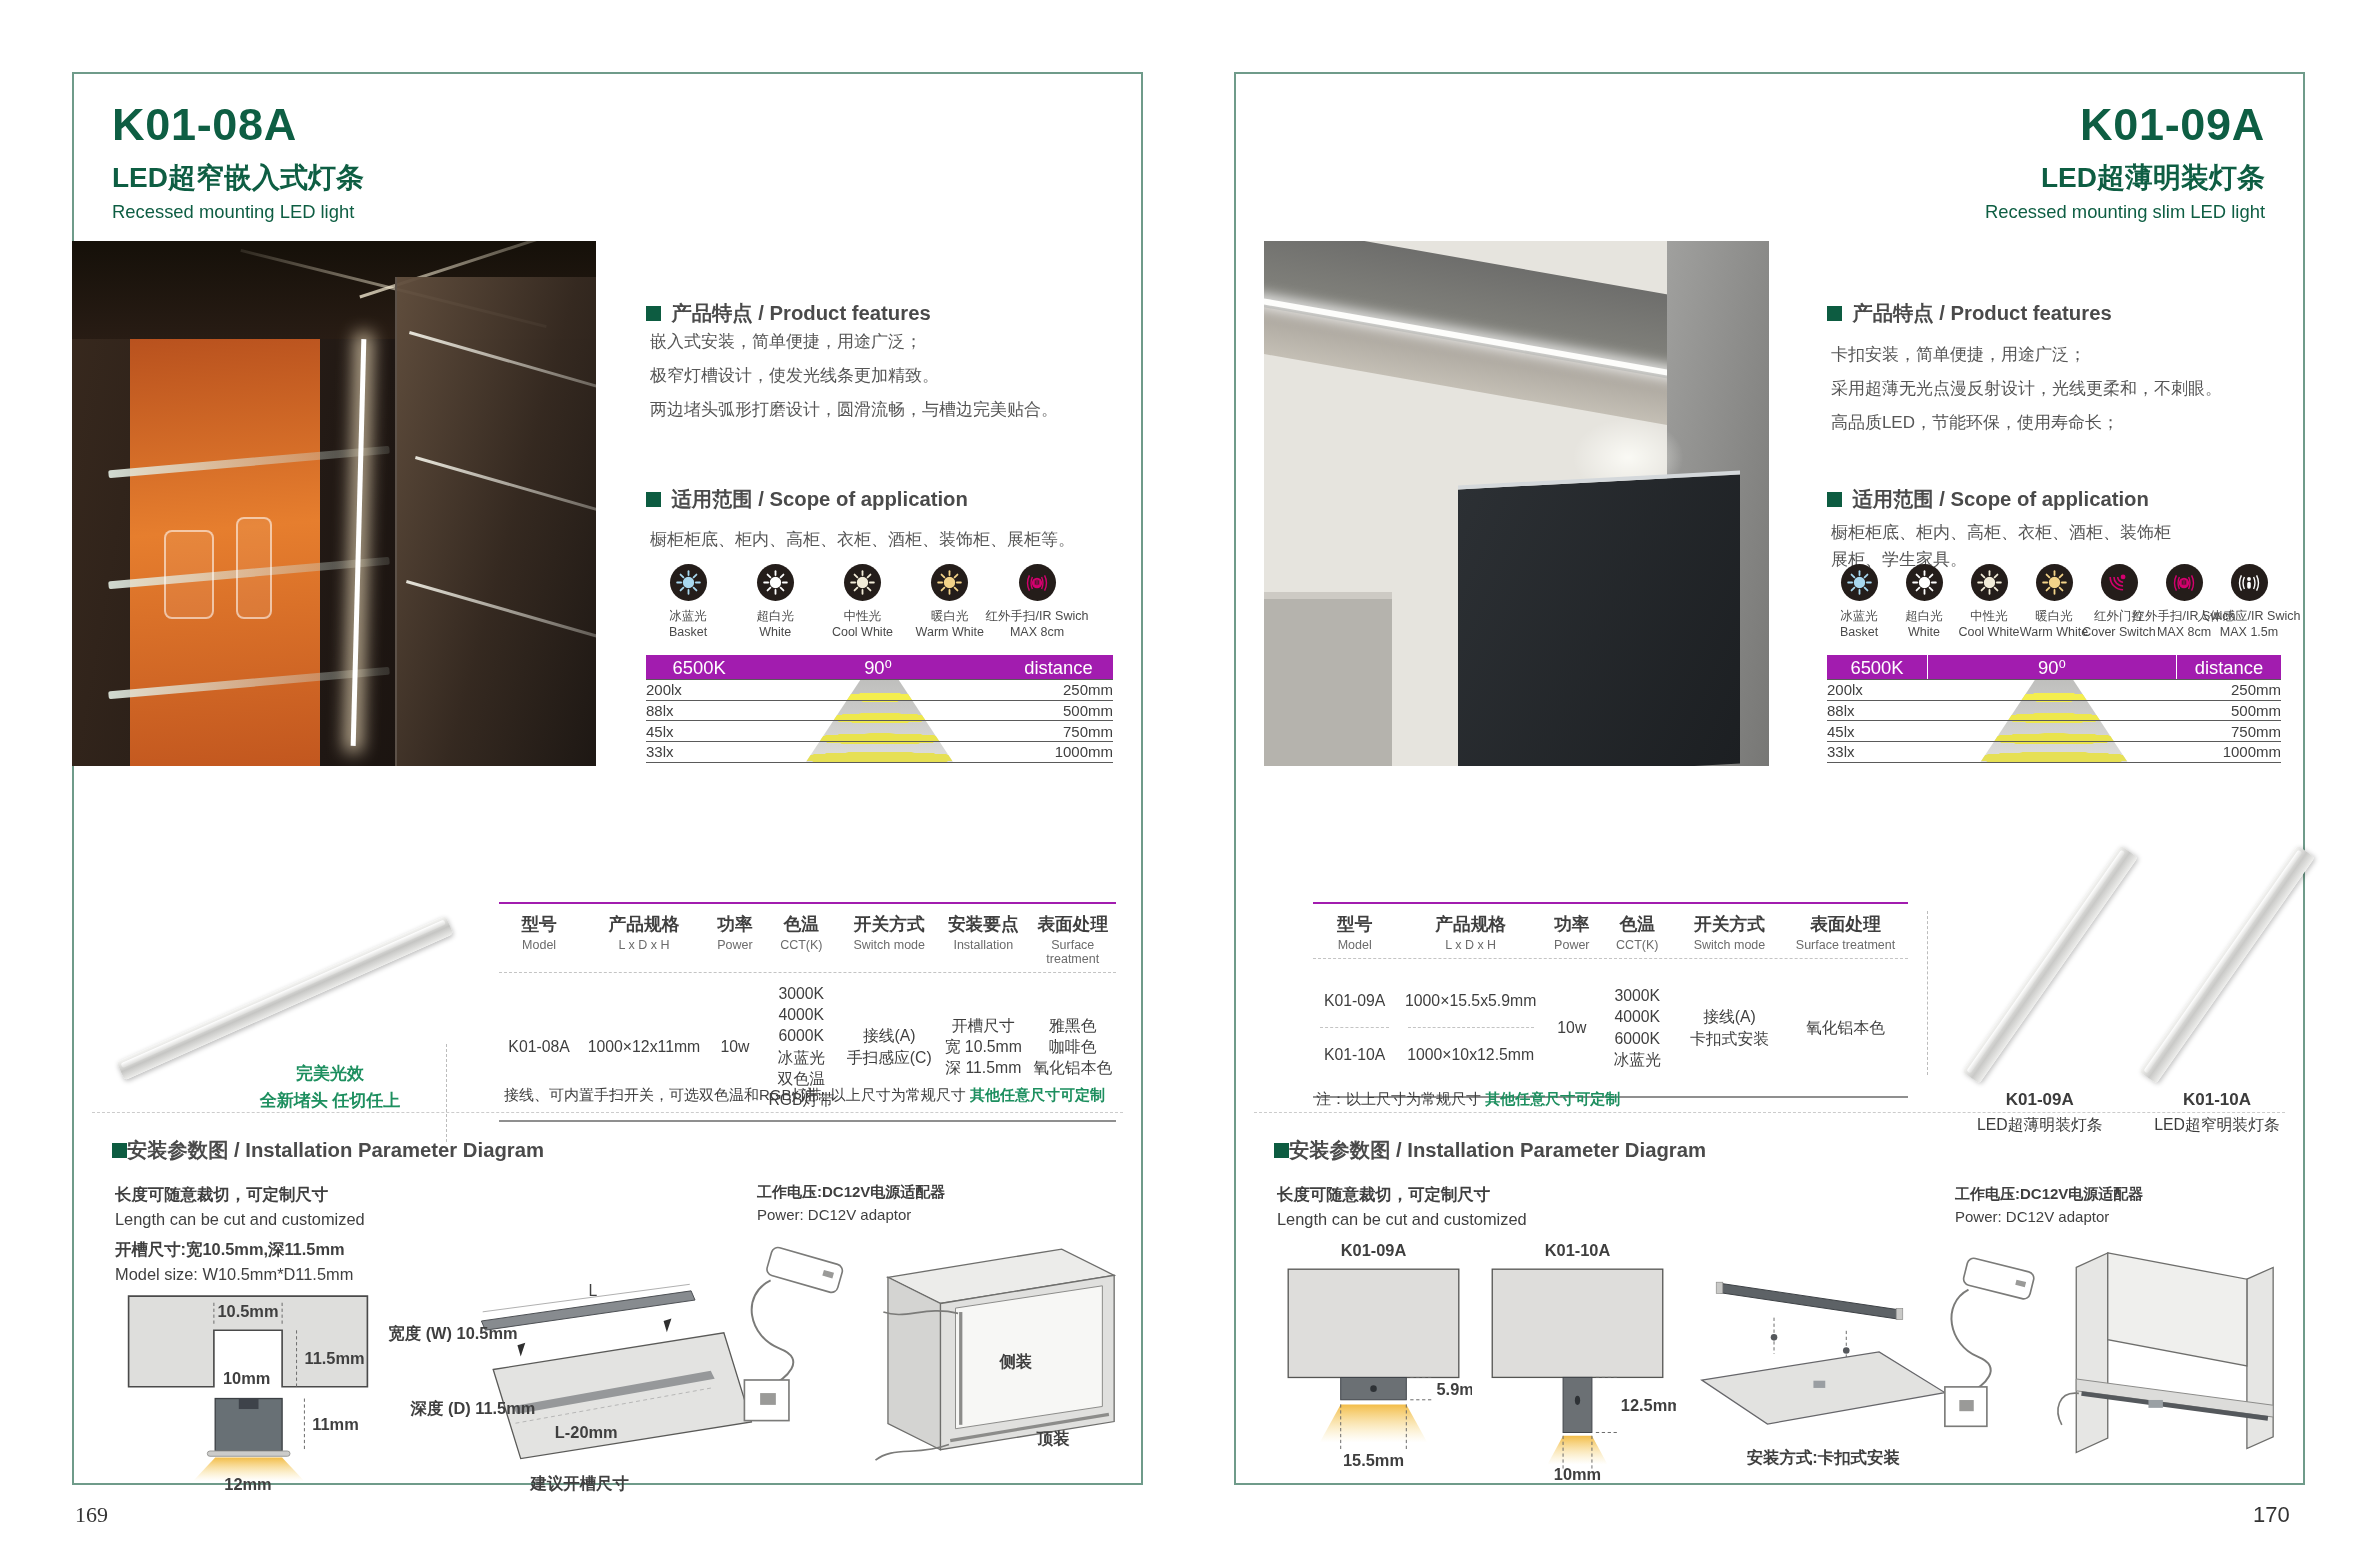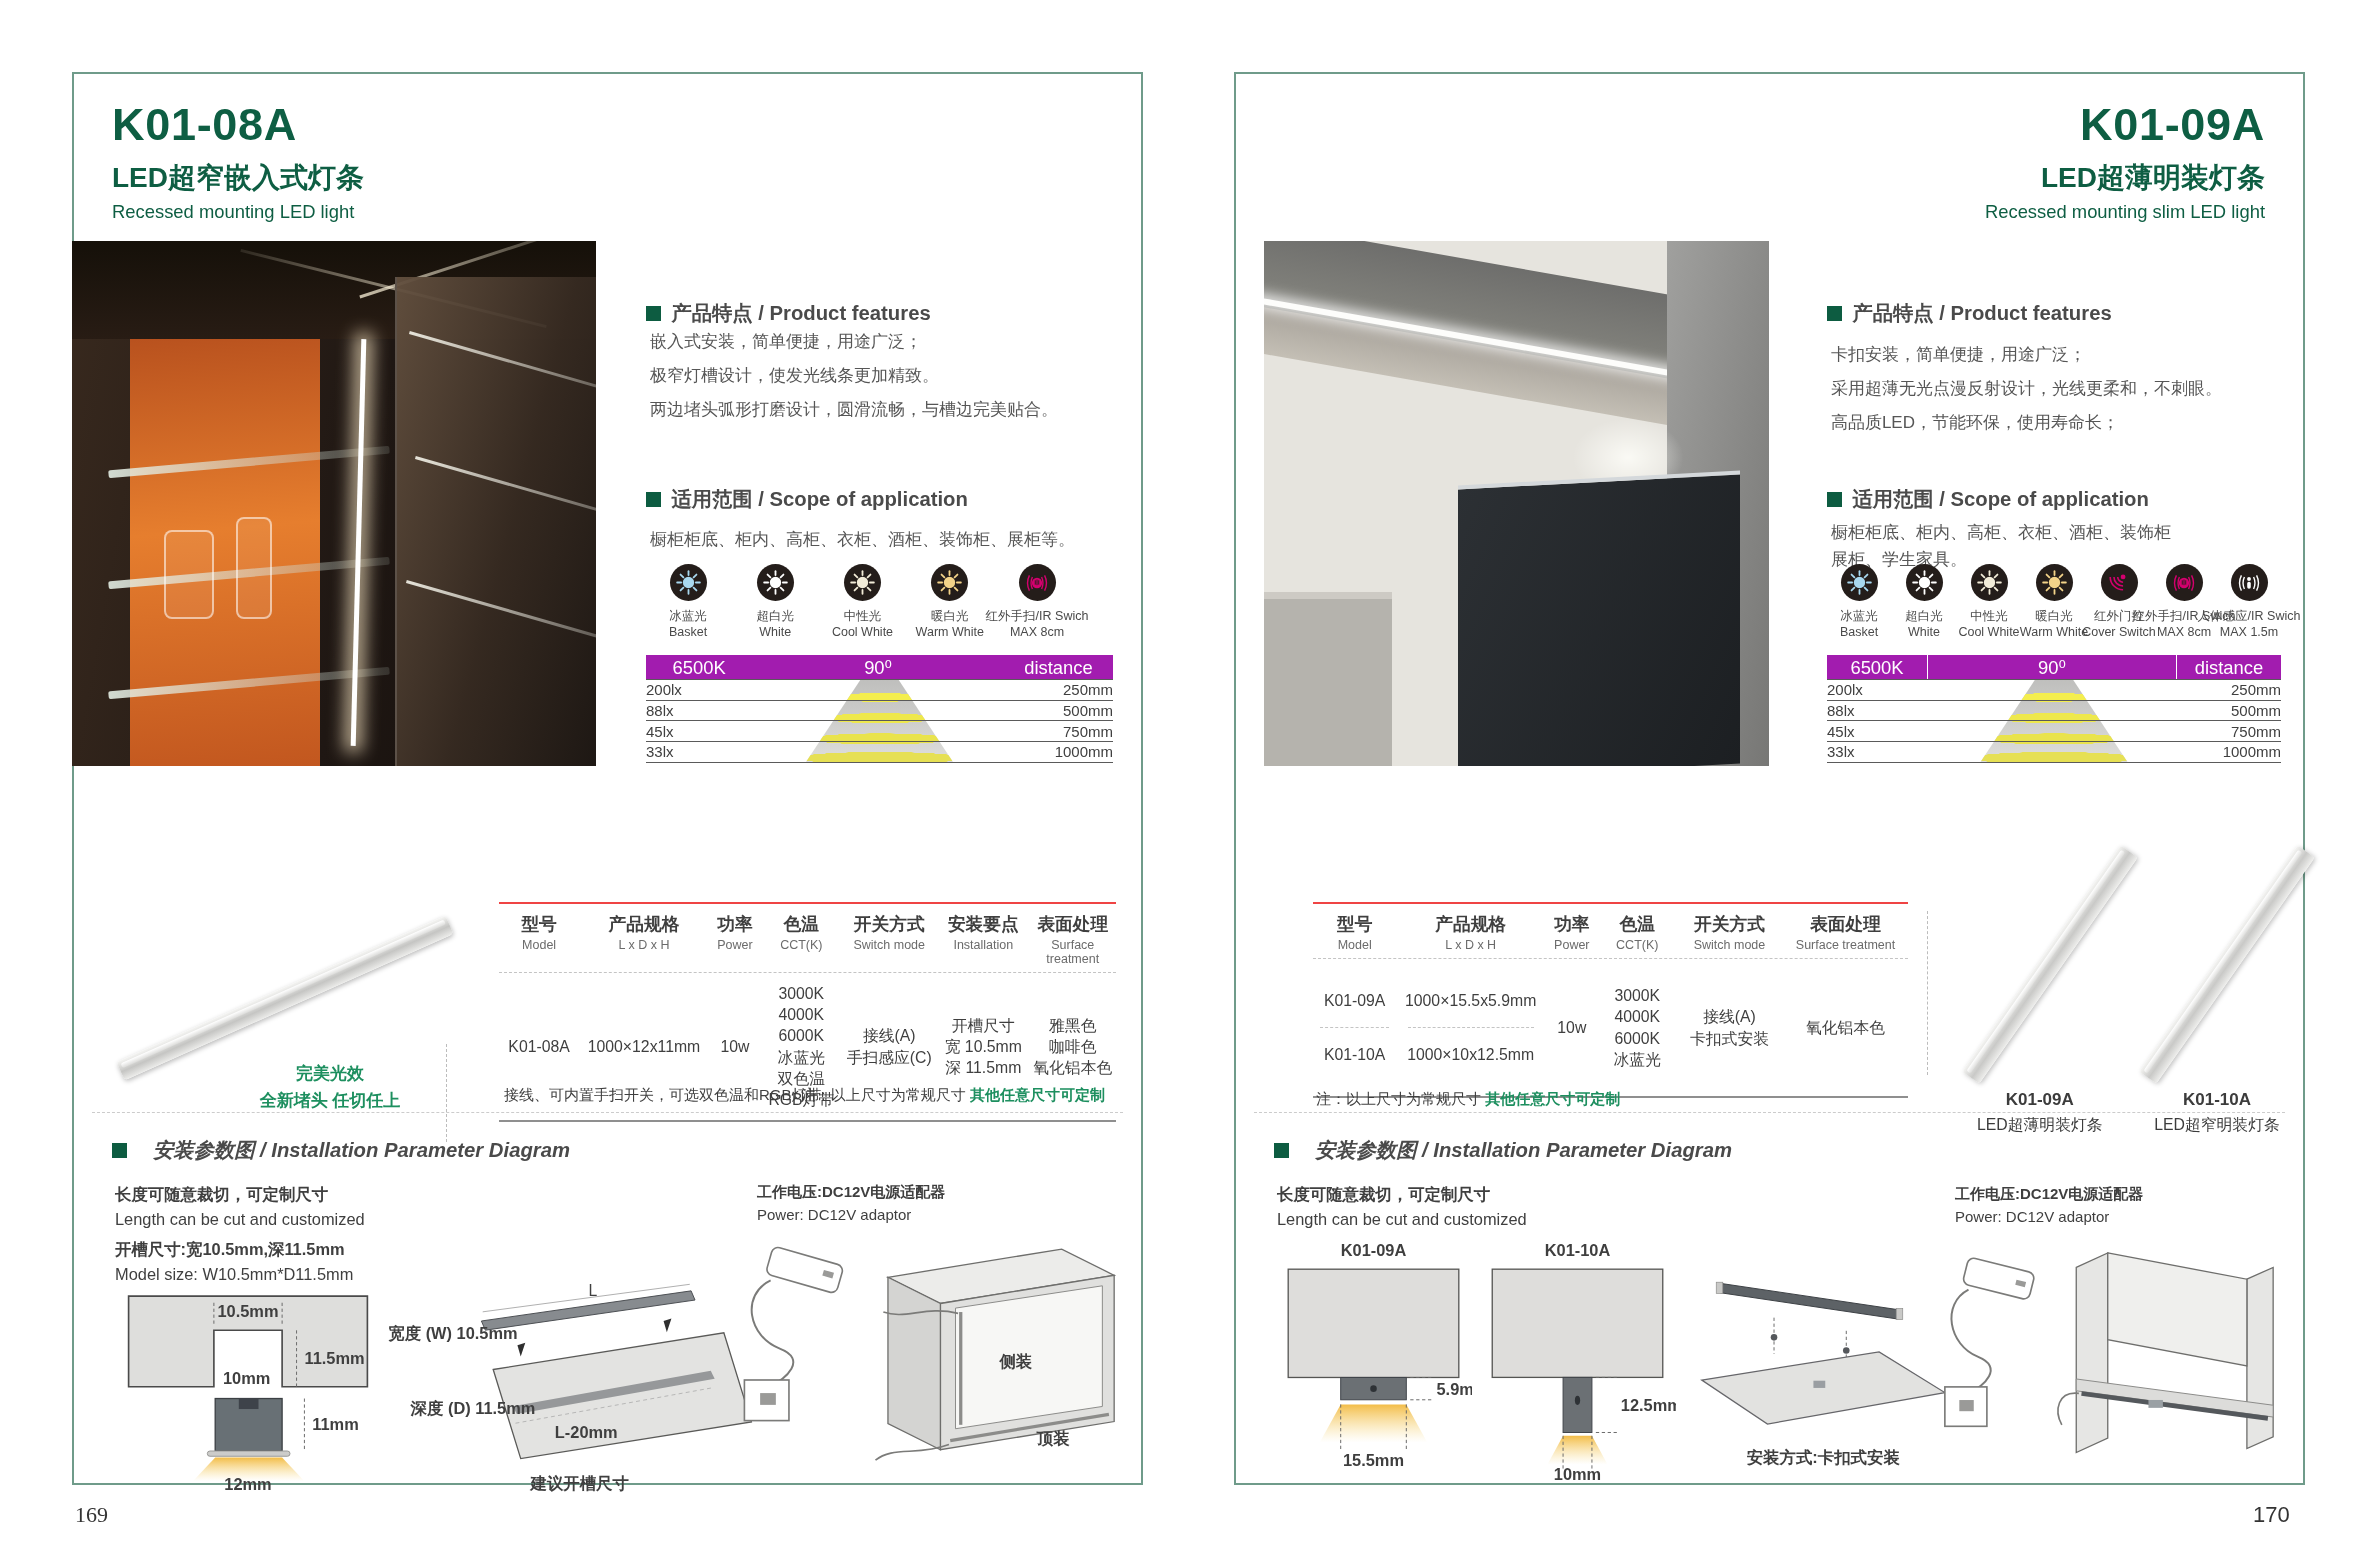--- a/index.html
+++ b/index.html
@@ -77,21 +77,21 @@
     background:linear-gradient(180deg,#f5f5f3,#c5c5c3 55%,#ececea);box-shadow:0 2px 5.3px rgba(0,0,0,.28);}
   .alu-bar::after{content:"";position:absolute;left:2.6px;top:2.6px;right:2.6px;height:5.9px;border-radius:2.6px;background:linear-gradient(#ffffff,#dcdcda);}
   .render-cap{position:absolute;left:164px;top:986px;width:184px;text-align:center;color:#1d8f5f;font-weight:bold;font-size:17px;line-height:1.6;}
   .vsep{position:absolute;border-left:1.3px dashed #bcbcbc;}
   #vsep-left{left:372px;top:970px;height:98px;}
   #vsep-right{left:691px;top:837px;height:164px;}
 
   .spec{position:absolute;font-size:15.8px;color:#3f3f3f;}
   #spec-left{left:425px;top:828px;width:617px;}
   #spec-right{left:77px;top:828px;width:595px;}
-  .sh{display:flex;border-top:2px solid #ef4444;border-bottom:1.3px dashed #c4c4c4;padding:7.9px 0 6.6px;}
+  .sh{display:flex;border-top:2px solid #a21caf;border-bottom:1.3px dashed #c4c4c4;padding:7.9px 0 6.6px;}
   .sb{display:flex;align-items:center;border-bottom:2px solid #8f8f8f;padding:9.2px 0;min-height:118px;}
   .spec .col{text-align:center;box-sizing:border-box;padding:0 2.6px;}
   .spec .zh{font-size:17.7px;font-weight:bold;}
   .spec .en{font-size:12.5px;color:#6b6b6b;margin-top:2px;}
   .cell{line-height:1.35;}
   .lc1{width:13%;} .lc2{width:21%;} .lc3{width:8.5%;} .lc4{width:13%;} .lc5{width:15.5%;} .lc6{width:15%;} .lc7{width:14%;}
   .rc1{width:14%;} .rc2{width:25%;} .rc3{width:9%;} .rc4{width:13%;} .rc5{width:18%;} .rc6{width:21%;}
   hr.dash{border:none;border-top:1.3px dashed #c4c4c4;margin:15.8px auto;width:88%;}
 
   .note{position:absolute;font-size:15px;color:#3f3f3f;white-space:nowrap;}
@@ -103,21 +103,21 @@
 
   
   #render-right{left:712px;top:778px;width:341px;height:295px;}
   .slim-bar{position:absolute;width:276px;height:21px;border-radius:3.3px;transform:rotate(-55deg);
     background:linear-gradient(180deg,#f4f4f2,#c9c9c7 55%,#eeeeec);box-shadow:0 2px 5.3px rgba(0,0,0,.25);}
   .slim-bar::after{content:"";position:absolute;left:2.6px;top:2.6px;right:2.6px;height:5.9px;border-radius:2.6px;background:linear-gradient(#ffffff,#dddddb);}
   .pr-lab{position:absolute;top:235px;width:164px;text-align:center;font-size:15.8px;line-height:1.5;color:#3c3c3c;}
   .pr-lab .m{font-weight:bold;font-size:17px;}
 
   
-  .inst-h{position:absolute;left:38px;top:1062px;display:flex;align-items:center;gap:26px;font-style:italic;}
+  .inst-h{position:absolute;left:38px;top:1062px;display:flex;align-items:center;gap:0;}
   .inst-h .t{font-size:20.3px;font-weight:bold;color:#4a4a4a;}
   .dual{position:absolute;font-size:16.4px;line-height:1.5;color:#3f3f3f;}
   .dual .b{font-weight:bold;}
   #len-l,#len-r{left:41px;top:1108px;}
   #recess-l{left:41px;top:1163px;}
   .diag{position:absolute;}
   .diag svg{display:block;}
   .dtxt{font-size:24px;fill:#3f3f3f;}
   .dtxtb{font-size:25px;fill:#3f3f3f;font-weight:bold;}
   .pow{position:absolute;font-size:15px;line-height:1.5;color:#3f3f3f;white-space:nowrap;}

